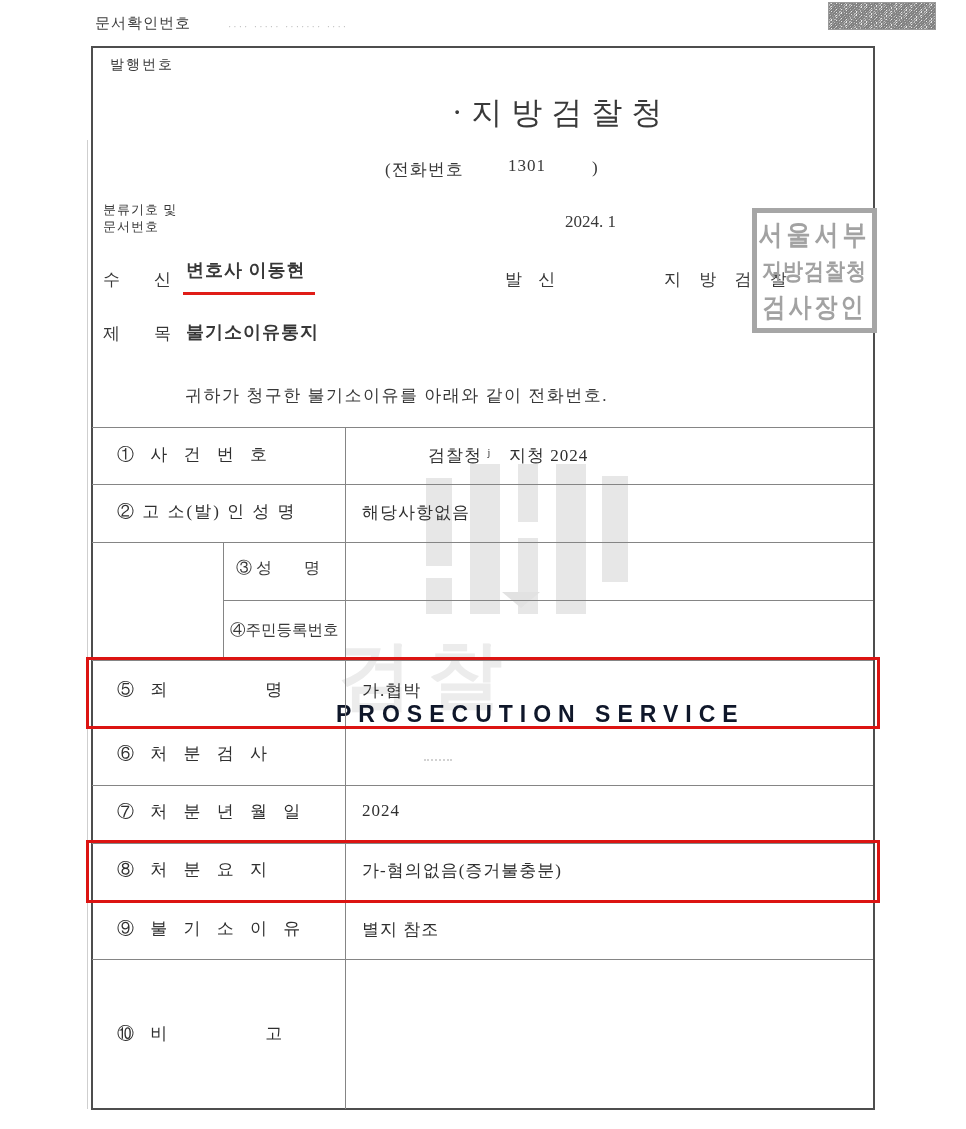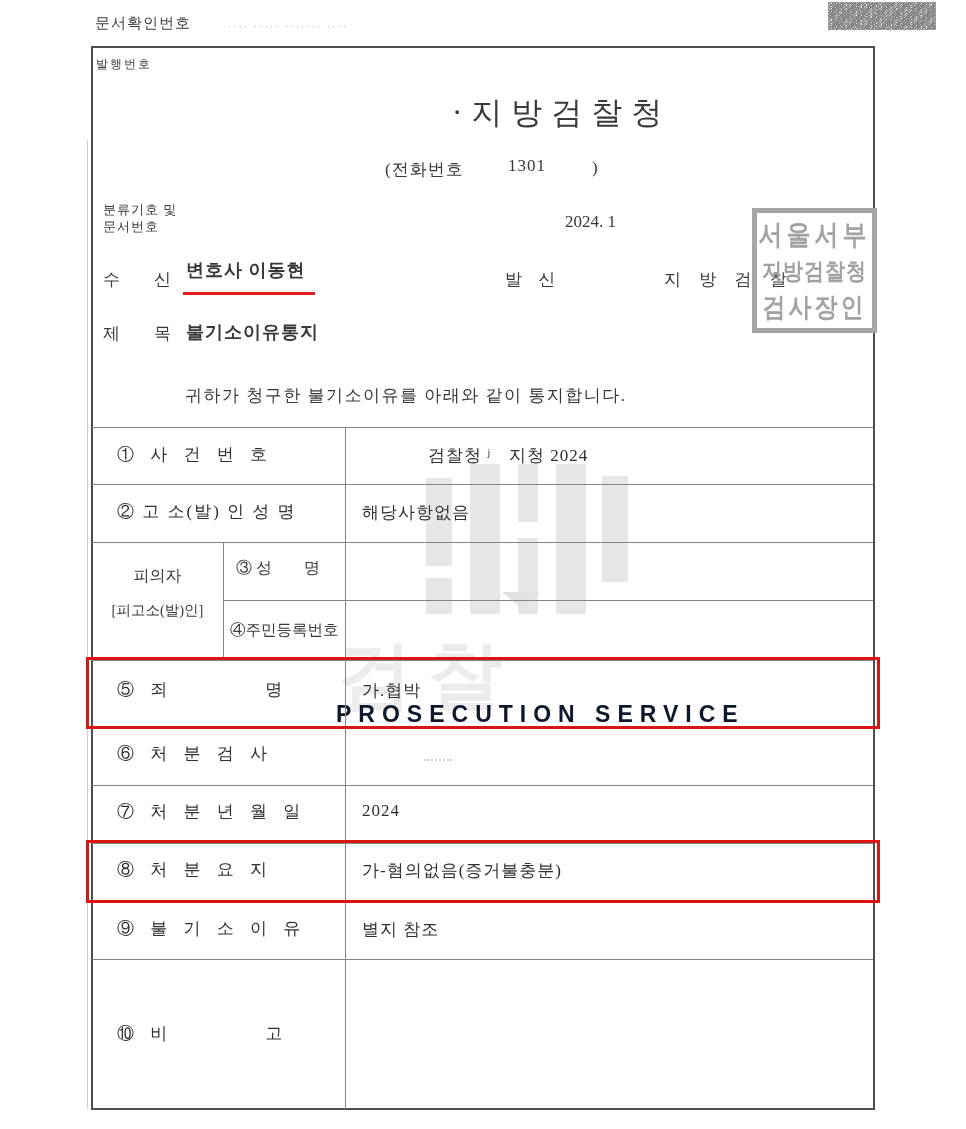--- a/index.html
+++ b/index.html
@@ -11,21 +11,21 @@
   .doc-check-label{left:95px;top:14px;font-size:15px;letter-spacing:1px;color:#3c3c3c;z-index:3;}
   .doc-check-value{left:228px;top:21px;font-size:10px;color:#b9b9b9;letter-spacing:2px;z-index:3;}
   .noise-block{left:828px;top:2px;width:106px;height:26px;border:1px solid #9a9a9a;z-index:3;
     background:
       repeating-linear-gradient(45deg,#8a8a8a 0 1px,transparent 1px 3px),
       repeating-linear-gradient(-45deg,#7d7d7d 0 1px,transparent 1px 2px),
       repeating-linear-gradient(90deg,#bdbdbd 0 2px,#e9e9e9 2px 3px,#9c9c9c 3px 5px);}
   .outer-box{left:91px;top:46px;width:784px;height:1064px;border:2px solid #4e4e4e;box-sizing:border-box;z-index:1;background:transparent;}
   .scan-line{left:87px;top:140px;width:1px;height:969px;background:#cfcfcf;z-index:1;}
 
-  .issue-label{left:96px;top:56px;font-size:12px;letter-spacing:2px;z-index:3;}
+  .issue-label{left:110px;top:56px;font-size:14px;letter-spacing:2px;z-index:3;}
   .title{left:452px;top:92px;font-size:31px;letter-spacing:9px;color:#3a3a3a;z-index:3;}
   .phone-open{left:385px;top:158px;font-size:17px;letter-spacing:1px;z-index:3;}
   .phone-number{left:508px;top:156px;font-size:17px;letter-spacing:1px;z-index:3;}
   .phone-close{left:592px;top:158px;font-size:17px;z-index:3;}
 
   .class-block{left:103px;top:201px;font-size:13px;line-height:17px;letter-spacing:1px;z-index:3;}
   .date{left:565px;top:212px;font-size:17px;z-index:3;}
 
   .recipient-label{left:103px;top:268px;font-size:17px;z-index:3;}
   .recipient-value{left:186px;top:258px;font-size:18px;font-weight:bold;letter-spacing:1px;z-index:3;}
@@ -112,45 +112,41 @@
   <div class="abs sender-value">지 방 검 찰</div>
 
   <div class="abs seal">
     <div class="seal-row seal-row-1">서울서부</div>
     <div class="seal-row seal-row-2">지방검찰청</div>
     <div class="seal-row seal-row-3">검사장인</div>
   </div>
 
   <div class="abs subject-label">제　　목</div>
   <div class="abs subject-value">불기소이유통지</div>
-  <div class="abs notice">귀하가 청구한 불기소이유를 아래와 같이 통지합니다.</div>
+  <div class="abs notice">귀하가 청구한 불기소이유를 아래와 같이 전화번호.</div>
 
   <div class="abs hline" style="top:427px;"></div>
   <div class="abs hline" style="top:484px;"></div>
   <div class="abs hline" style="top:542px;"></div>
   <div class="abs hline" style="top:600px;left:223px;width:650px;"></div>
   <div class="abs hline" style="top:660px;"></div>
   <div class="abs hline" style="top:728px;"></div>
   <div class="abs hline" style="top:785px;"></div>
   <div class="abs hline" style="top:843px;"></div>
   <div class="abs hline" style="top:902px;"></div>
   <div class="abs hline" style="top:959px;"></div>
   <div class="abs vline" style="left:345px;top:427px;height:682px;"></div>
   <div class="abs vline" style="left:223px;top:542px;height:118px;"></div>
 
   <div class="abs cell-label" style="left:117px;top:443px;">① 사 건 번 호</div>
   <div class="abs cell-value" style="left:428px;top:444px;">검찰청 ʲ　지청 2024</div>
 
   <div class="abs cell-label ls-sm" style="left:117px;top:500px;">② 고 소(발) 인 성 명</div>
   <div class="abs cell-value" style="left:362px;top:501px;">해당사항없음</div>
 
-  <div class="abs suspect-group" style="top:566px;">
-    <div>피의자</div>
-    <div class="line2" style="margin-top:14px;">[피고소(발)인]</div>
-  </div>
   <div class="abs sub-label" style="left:236px;top:558px;">③ 성　　명</div>
   <div class="abs cell-value" style="left:362px;top:560px;"></div>
   <div class="abs sub-label" style="left:230px;top:620px;font-size:15.5px;">④주민등록번호</div>
   <div class="abs cell-value" style="left:362px;top:621px;"></div>
 
   <div class="abs cell-label" style="left:117px;top:678px;">⑤ 죄　　　　명</div>
   <div class="abs cell-value" style="left:362px;top:679px;">가.협박</div>
 
   <div class="abs cell-label" style="left:117px;top:742px;">⑥ 처 분 검 사</div>
   <div class="abs cell-value" style="left:362px;top:743px;"></div>

